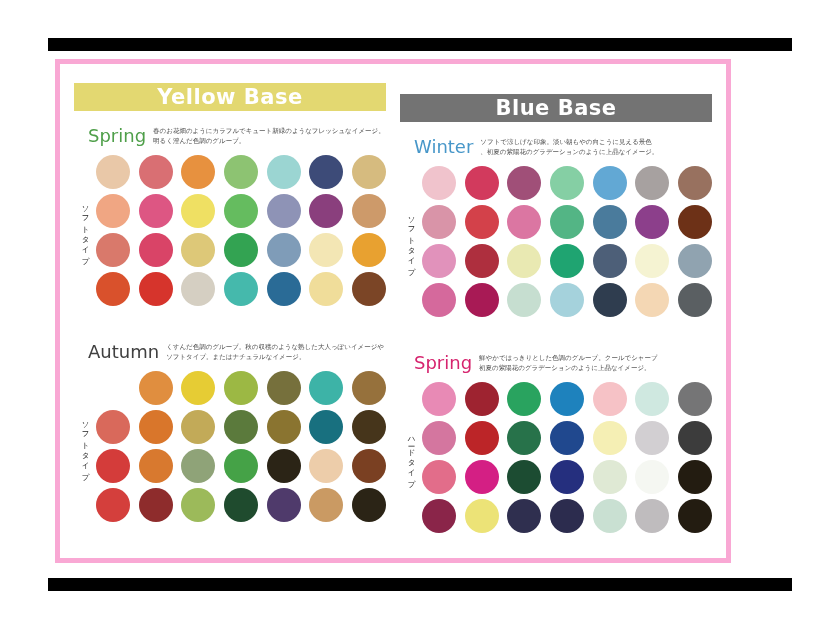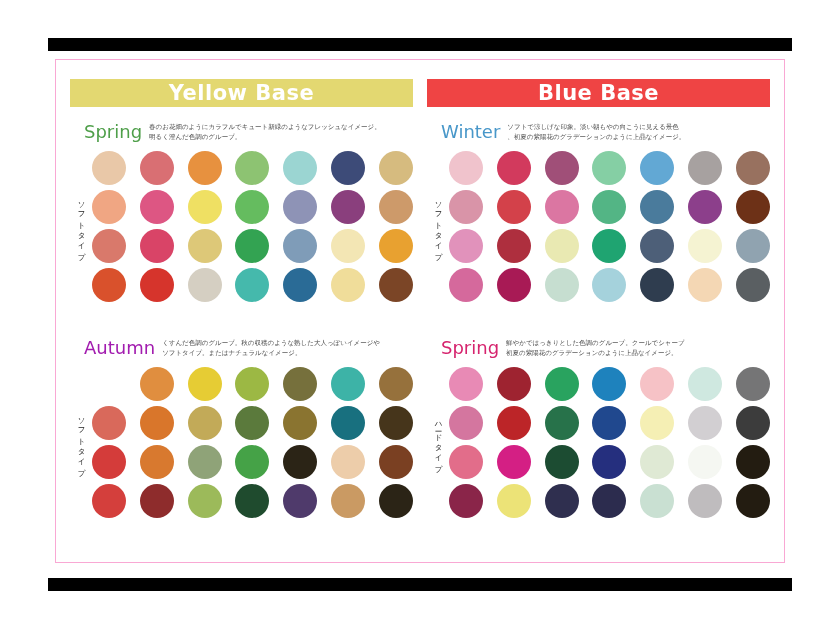--- a/index.html
+++ b/index.html
@@ -26,24 +26,24 @@
     height: 13px;
     background: #000000;
   }
   .black-bar.top { top: 38px; }
   .black-bar.bottom { top: 578px; }
 
   .sheet {
     position: absolute;
     left: 55px;
     top: 59px;
-    width: 730px;
+    width: 676px;
     height: 504px;
     background: #ffffff;
-    border: 1px solid #f9a8d4;
+    border: 5px solid #f9a8d4;
     box-sizing: border-box;
   }
 
   .columns {
     position: absolute;
     left: 0;
     top: 0;
     width: 100%;
     height: 100%;
     display: flex;
@@ -206,21 +206,21 @@
                   <div class="swatch" title="#2a6b96" style="background: rgb(42, 107, 150);"></div>
                   <div class="swatch" title="#f0dd9a" style="background: rgb(240, 221, 154);"></div>
                   <div class="swatch" title="#7b4526" style="background: rgb(123, 69, 38);"></div>
                 </div>
               </div>
           </div>
         </div>
 
         <div class="season-block second">
           <div class="season-head">
-            <div class="season-name" style="color: #a21caf;">Autumn</div>
+            <div class="season-name" style="color: #404040;">Autumn</div>
             <div class="season-desc">
               <div>くすんだ色調のグループ。秋の収穫のような熟した大人っぽいイメージや</div>
               <div>ソフトタイプ。またはナチュラルなイメージ。</div>
             </div>
           </div>
           <div class="grid-area">
             <div class="type-label">
               <span>ソフトタイプ</span>
             </div>
             <div class="swatch-grid">
@@ -259,21 +259,21 @@
                   <div class="swatch" title="#4f3a6b" style="background: rgb(79, 58, 107);"></div>
                   <div class="swatch" title="#ca9a63" style="background: rgb(202, 154, 99);"></div>
                   <div class="swatch" title="#2b2416" style="background: rgb(43, 36, 22);"></div>
                 </div>
               </div>
           </div>
         </div>
       </div>
 
       <div class="column right">
-        <div class="base-header" style="background: #ef4444;">Blue Base</div>
+        <div class="base-header" style="background: #737373; margin-top: 11px;">Blue Base</div>
 
         <div class="season-block">
           <div class="season-head">
             <div class="season-name" style="color: rgb(72, 151, 201);">Winter</div>
             <div class="season-desc">
               <div>ソフトで涼しげな印象。淡い朝もやの向こうに見える景色</div>
               <div>、初夏の紫陽花のグラデーションのように上品なイメージ。</div>
             </div>
           </div>
           <div class="grid-area">

